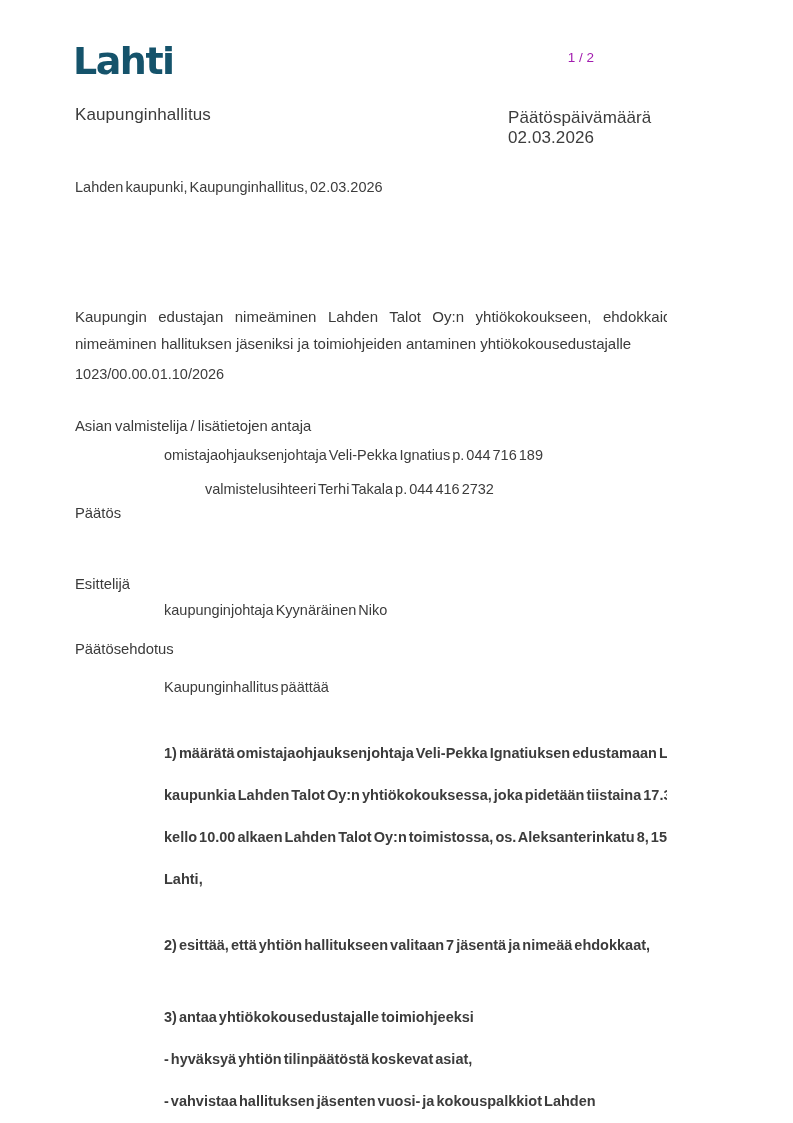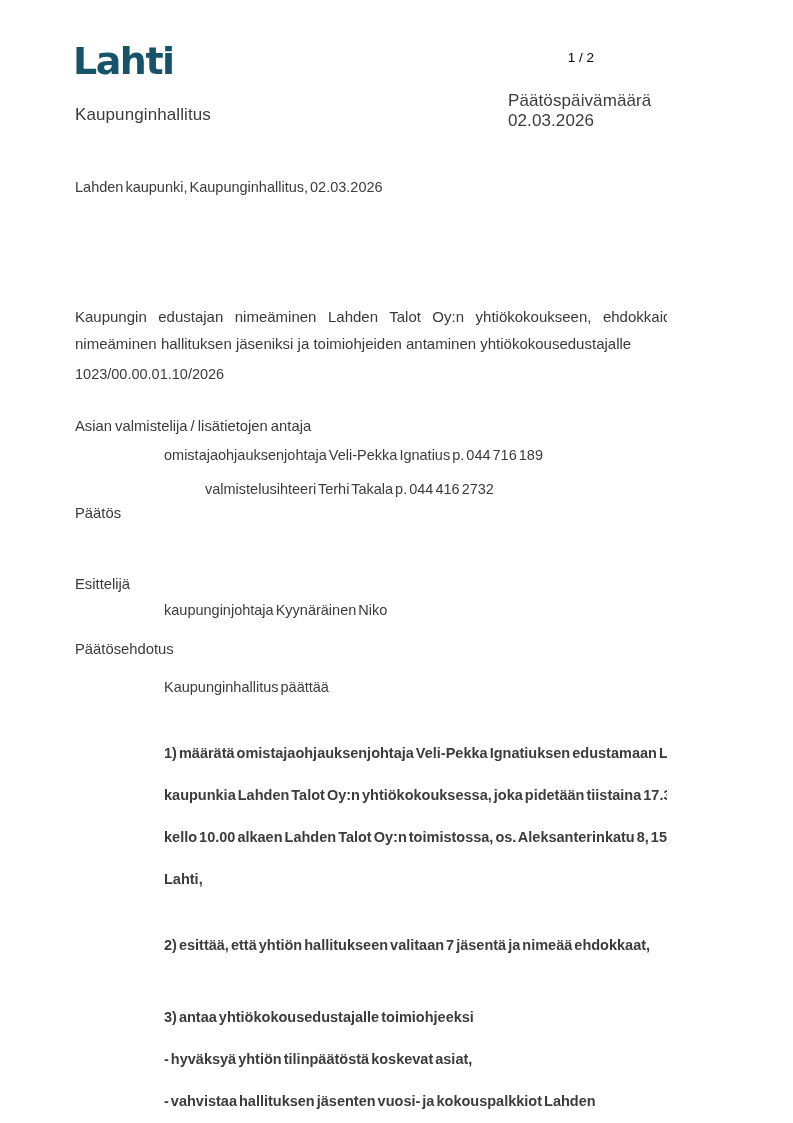--- a/index.html
+++ b/index.html
@@ -22,25 +22,25 @@
     font-family: "DejaVu Sans", sans-serif;
     font-weight: 800;
     font-size: 38px;
     letter-spacing: -1.5px;
     color: #15536B;
     line-height: 1;
   }
   .page-number {
     top: 50px; right: 73px;
     font-size: 13.5px;
-    color: #000000;
+    color: #a21caf;
   }
   .hdr { font-size: 17px; letter-spacing: 0.1px; }
   .hdr-left  { top: 105px; left: 75px; }
-  .hdr-right { top: 91px; left: 508px; }
+  .hdr-right { top: 108px; left: 508px; }
 
   .intro-line { top: 179px; left: 75px; font-size: 14.5px; word-spacing: -2px; }
 
   .doc-title {
     top: 303px; left: 75px; width: 613px;
     font-size: 15px;
     line-height: 27px;
     text-align: justify;
     color: #3a3a3a;
   }

